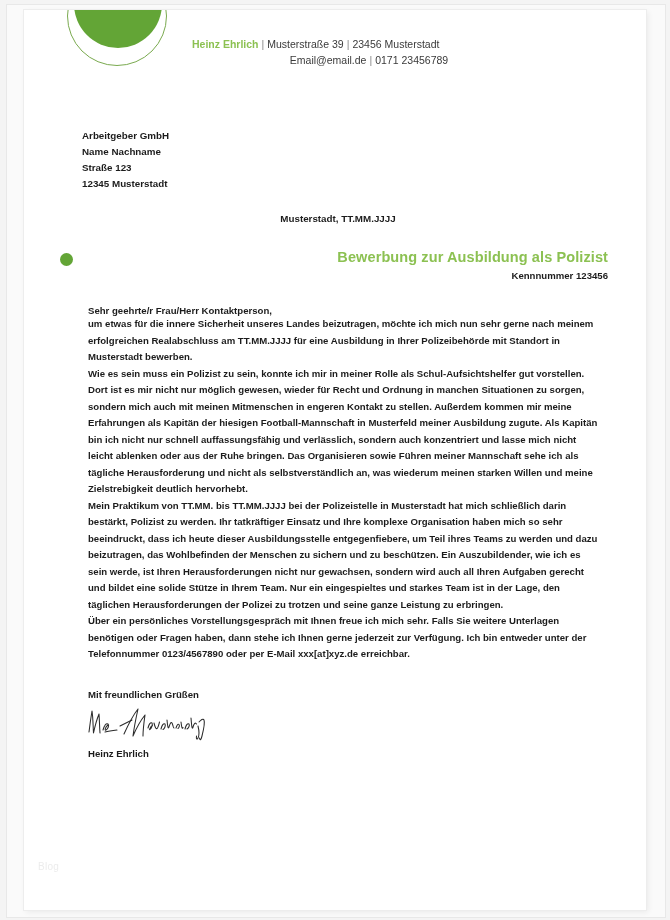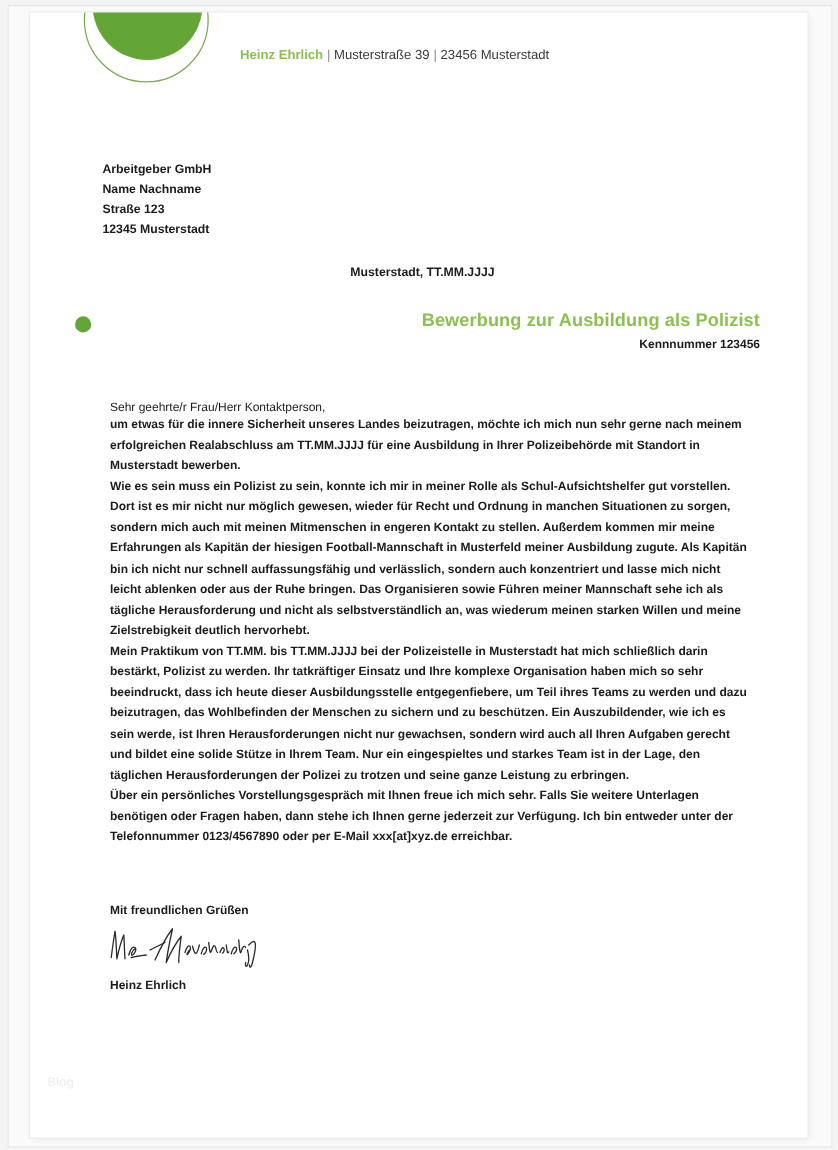--- a/index.html
+++ b/index.html
@@ -136,38 +136,38 @@
   .subject-sub {
     margin-left: 28px;
     margin-top: 5px;
     font-size: 9.6px;
     font-weight: bold;
     color: #1c1c1c;
   }
 
   
   .salutation {
-    margin-top: 40px;
-    margin-left: 6px;
-    font-size: 9.6px;
-    font-weight: normal;
+    margin-top: 24px;
+    margin-left: 6px;
+    font-size: 9.6px;
+    font-weight: bold;
     color: #1c1c1c;
   }
   .para {
     margin-left: 6px;
     margin-right: 6px;
     font-size: 9.6px;
     font-weight: bold;
     color: #1c1c1c;
     line-height: 1.72;
     text-align: left;
   }
 
   .closing {
-    margin-top: 44px;
+    margin-top: 26px;
     margin-left: 6px;
     font-size: 9.6px;
     font-weight: bold;
     color: #1c1c1c;
   }
   .signature-img {
     margin-top: 6px;
     margin-left: 4px;
     height: 36px;
     width: 170px;
@@ -198,20 +198,23 @@
 
 <div class="page-sheet">
 
   <div class="letterhead">
     <div class="logo-circle-ring"></div>
     <div class="logo-circle-fill"></div>
 
     <div class="contact-block">
       <div class="contact-line contact-line-1">
         <span class="sender-name">Heinz Ehrlich</span><span class="sep">|</span><span>Musterstraße 39</span><span class="sep">|</span><span>23456 Musterstadt</span>
+      </div>
+      <div class="contact-line contact-line-2">
+        <span>Email@email.de</span><span class="sep">|</span><span>0171 23456789</span>
       </div>
     </div>
   </div>
 
   <div class="letter-body">
 
     <div class="recipient-block">
       <div class="recipient-line">Arbeitgeber GmbH</div>
       <div class="recipient-line">Name Nachname</div>
       <div class="recipient-line">Straße 123</div>

